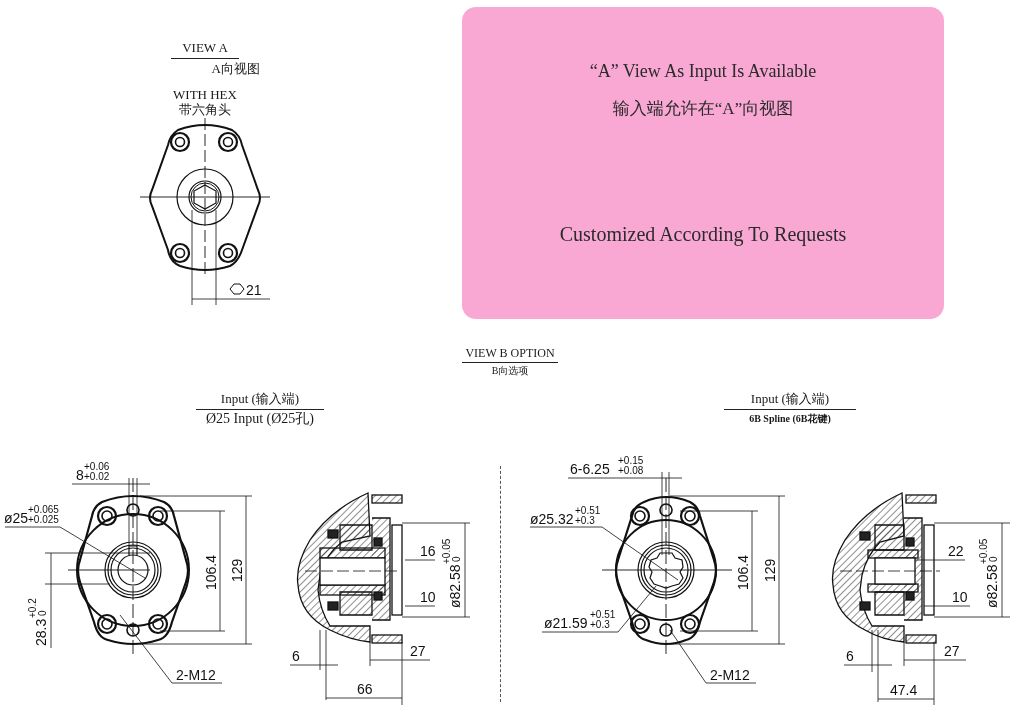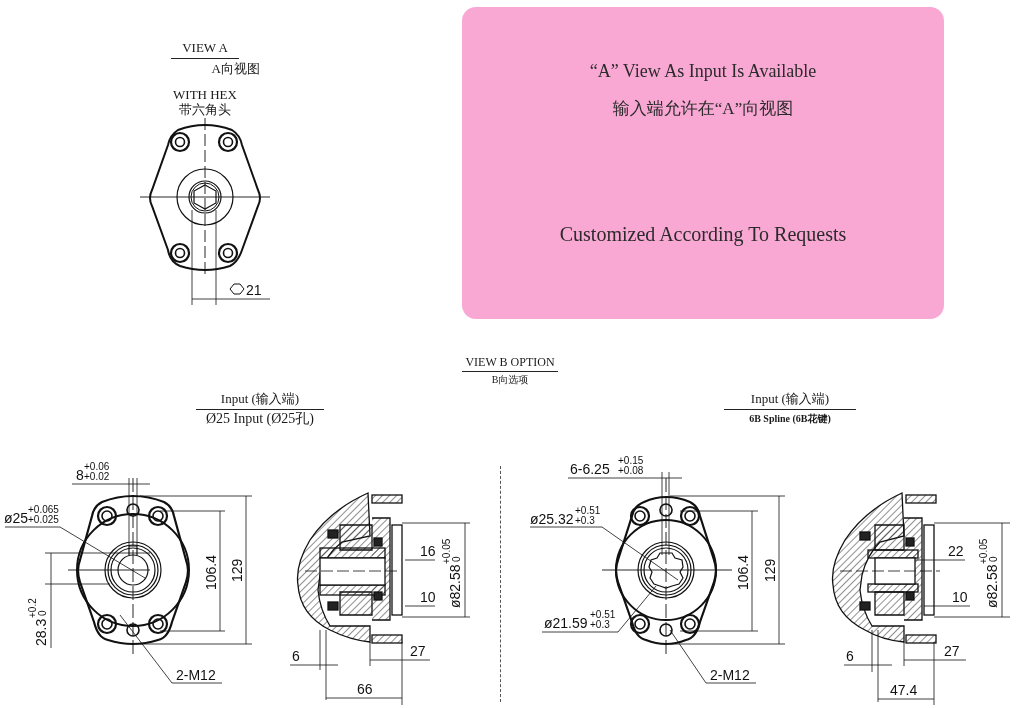--- a/index.html
+++ b/index.html
@@ -57,21 +57,21 @@
   </g>
   <text x="116" y="195" font-size="14">21</text>
 </svg>
 
 <div class="note-box">
   <div class="note-line serif" style="top:54px; font-size:18px;">“A” View As Input Is Available</div>
   <div class="note-line serif" style="top:90px; font-size:17px;">输入端允许在“A”向视图</div>
   <div class="note-line serif" style="top:216px; font-size:20px;">Customized According To Requests</div>
 </div>
 
-<div class="abs center serif" style="left:440px; top:355px; width:140px;">
+<div class="abs center serif" style="left:440px; top:346px; width:140px;">
   <div style="font-size:12px; line-height:14px;">VIEW B OPTION</div>
   <div class="rule" style="width:96px; margin:2px auto 1px;"></div>
   <div style="font-size:10px; line-height:14px;">B向选项</div>
 </div>
 
 <div class="abs center serif" style="left:185px; top:391px; width:150px;">
   <div style="font-size:13px; line-height:16px;">Input  (输入端)</div>
   <div class="rule" style="width:128px; margin:2px auto 1px;"></div>
   <div style="font-size:14px; line-height:16px;">Ø25 Input  (Ø25孔)</div>
 </div>

